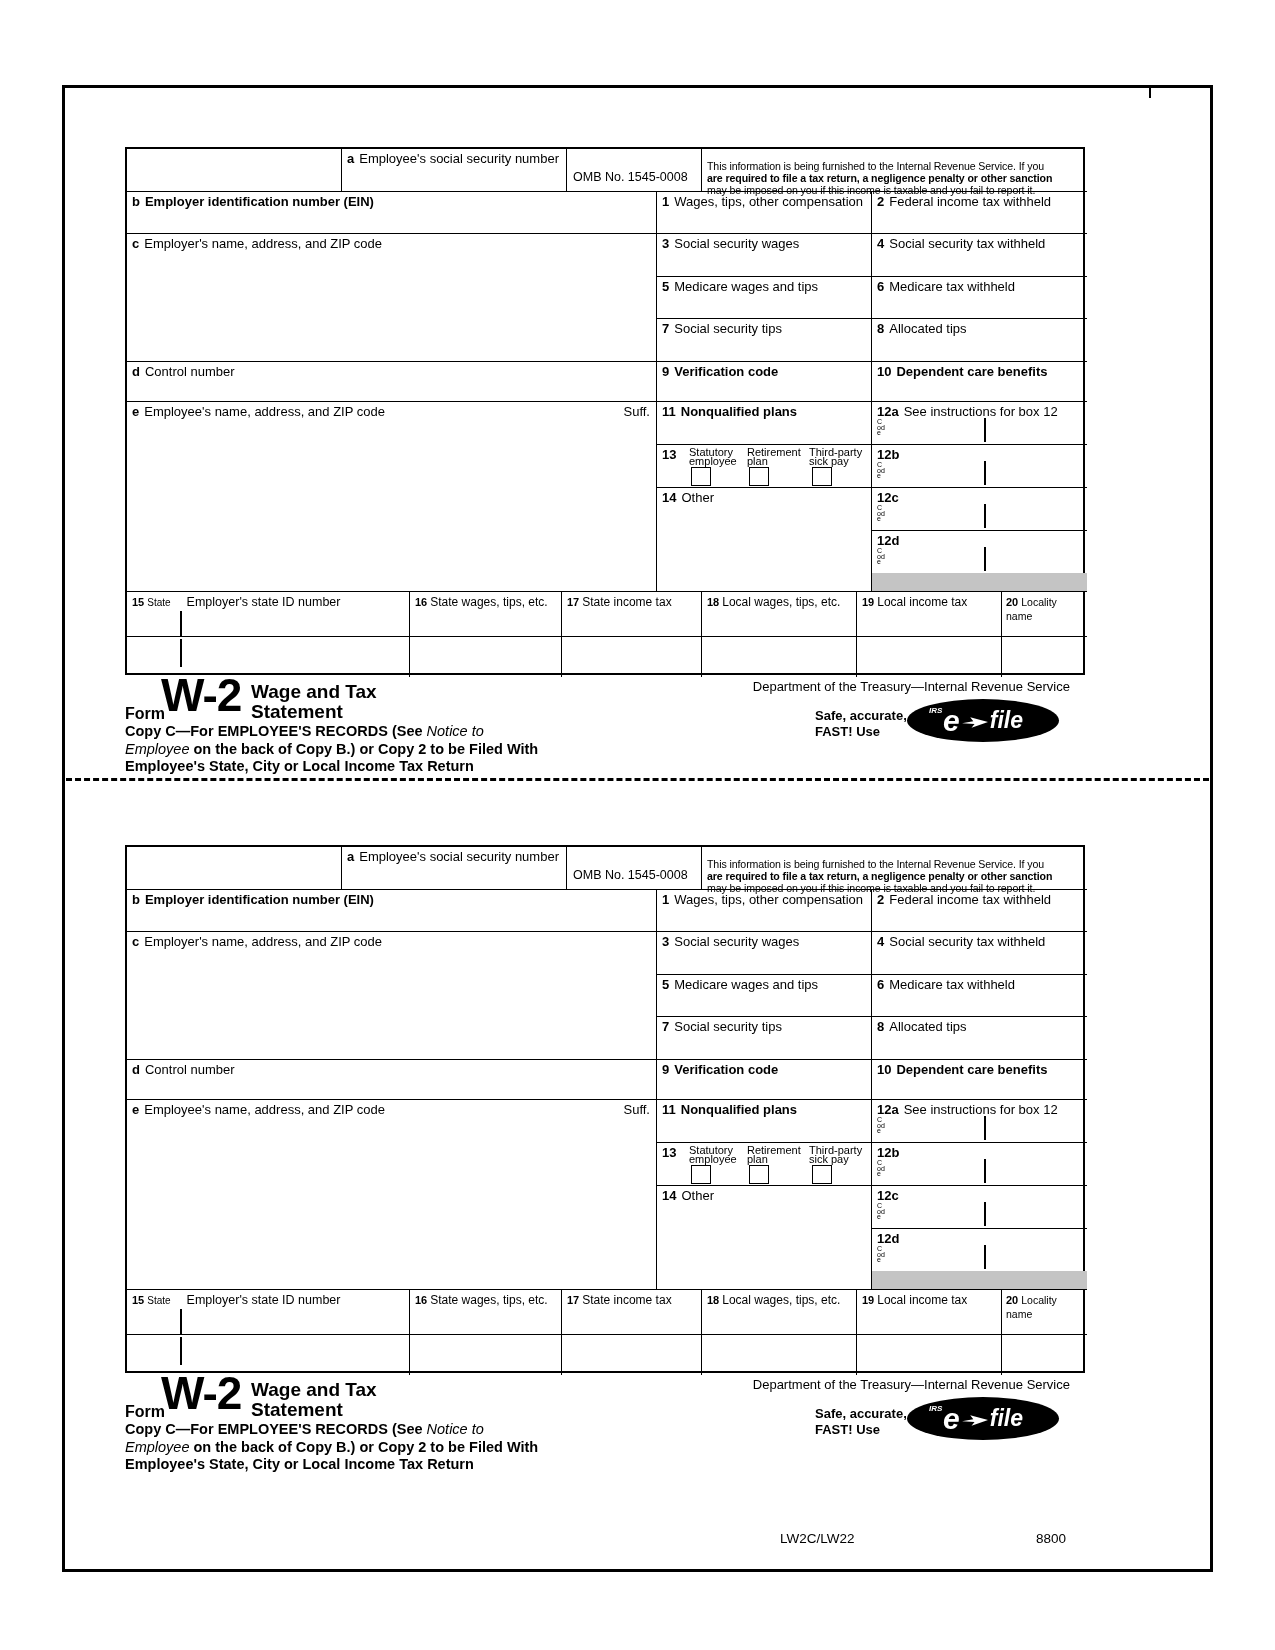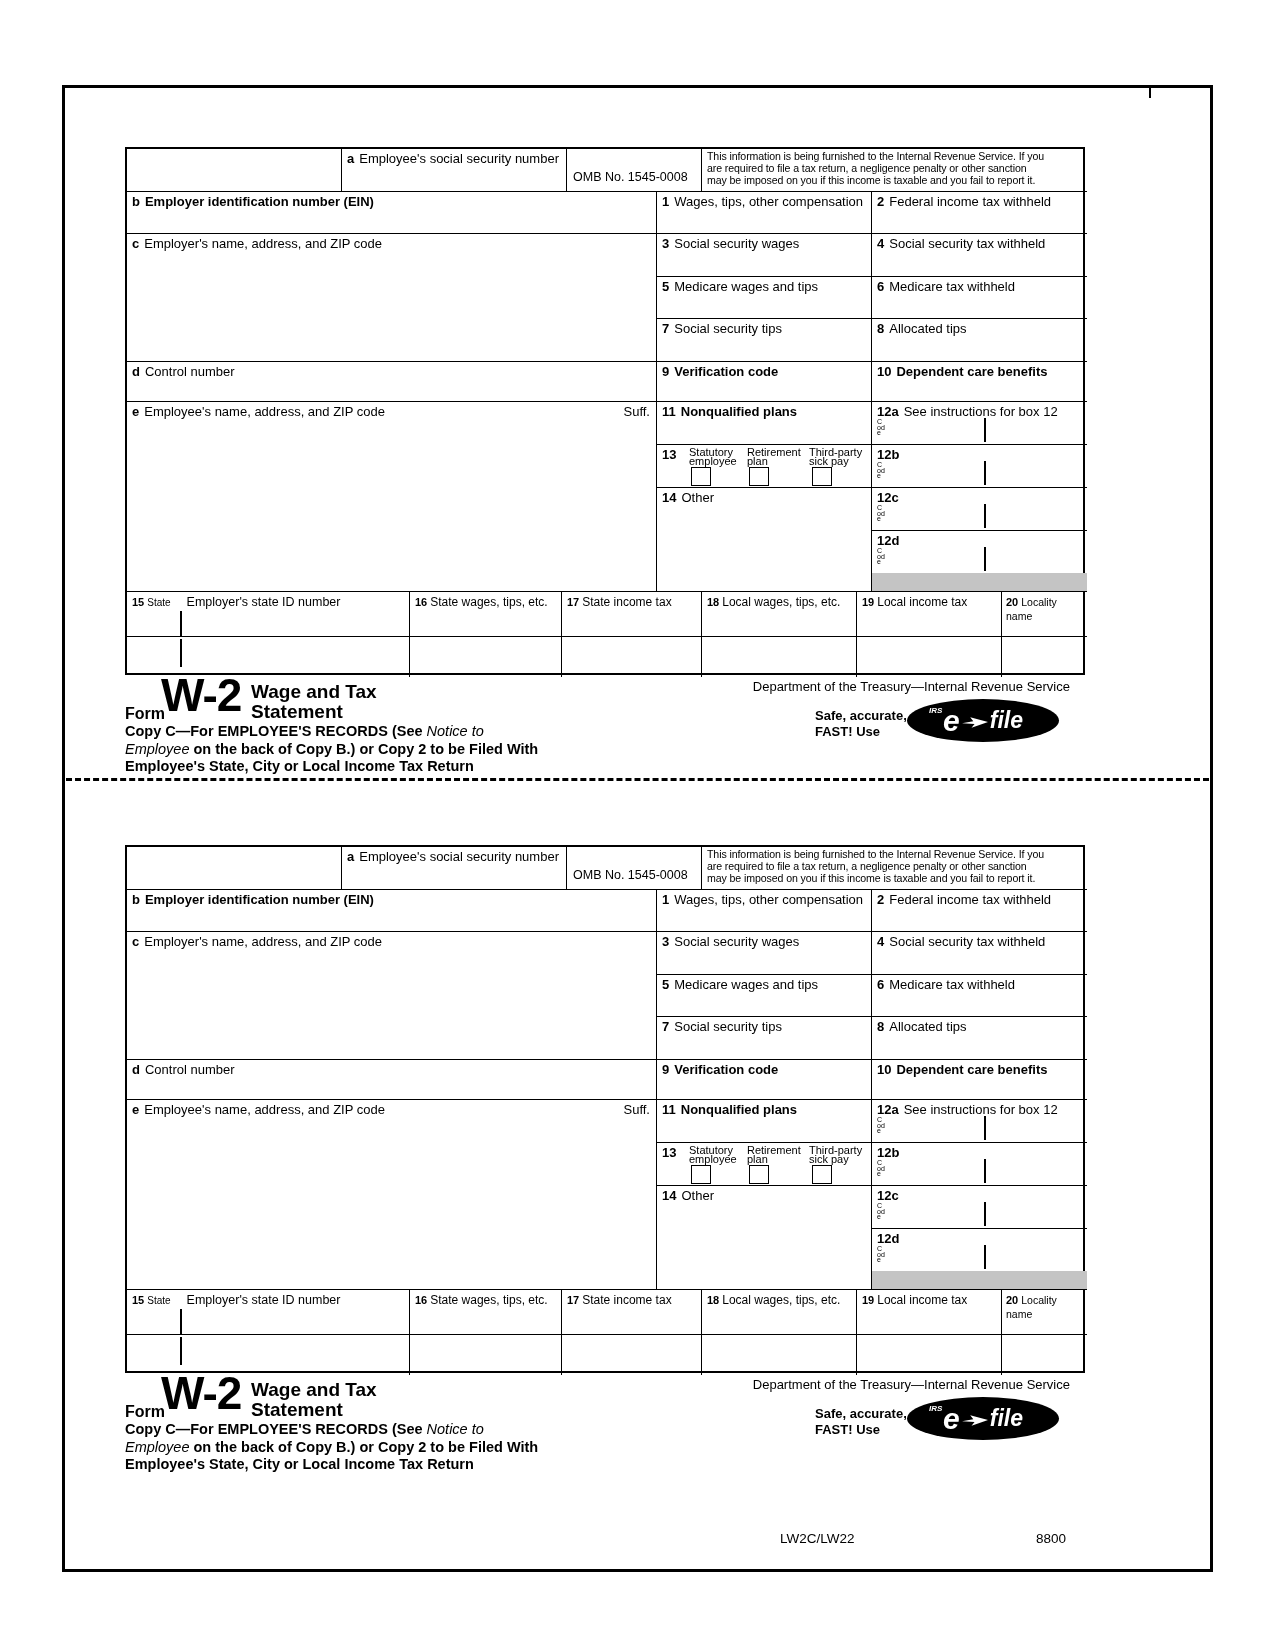--- a/index.html
+++ b/index.html
@@ -13,22 +13,22 @@
   .copy-slot { position:absolute; left:125px; width:960px; }
 
   
   .tbl { position:relative; width:960px; height:528px; border:2.5px solid #000; background:#fff; }
   .cell { position:absolute; font-size:13px; line-height:14px; padding:3px 4px 0 5px; }
   .br { border-right:1.5px solid #000; }
   .bb { border-bottom:1.5px solid #000; }
   .num { font-weight:bold; margin-right:5px; }
   .bl  { font-weight:bold; }
   .omb { font-size:12.5px; padding-top:21px; padding-left:6px; }
-  .notice { font-size:10.6px; line-height:11.8px; letter-spacing:-0.1px; padding:2px 3px 0 5px; }
-  .nbold { font-weight:normal; }
+  .notice { font-size:10.6px; line-height:11.8px; letter-spacing:-0.1px; padding:12px 3px 0 5px; }
+  .nbold { font-weight:bold; }
   .suff { position:absolute; right:6px; top:3px; font-size:13px; }
 
   .codev { position:absolute; left:5px; top:17px; width:8px; font-size:7px; line-height:5.6px; word-break:break-all; letter-spacing:0; }
   .codetick { position:absolute; left:112px; top:16px; width:1.5px; height:24px; background:#000; }
 
   .cb-label { position:absolute; top:3px; font-size:11px; line-height:8.5px; font-weight:normal; }
   .checkbox { position:absolute; top:22px; width:20px; height:19px; border:1.5px solid #000; background:#fff; }
 
   .gray-strip { position:absolute; left:745px; top:424px; width:215px; height:19px; background:#c4c4c4; }
 

